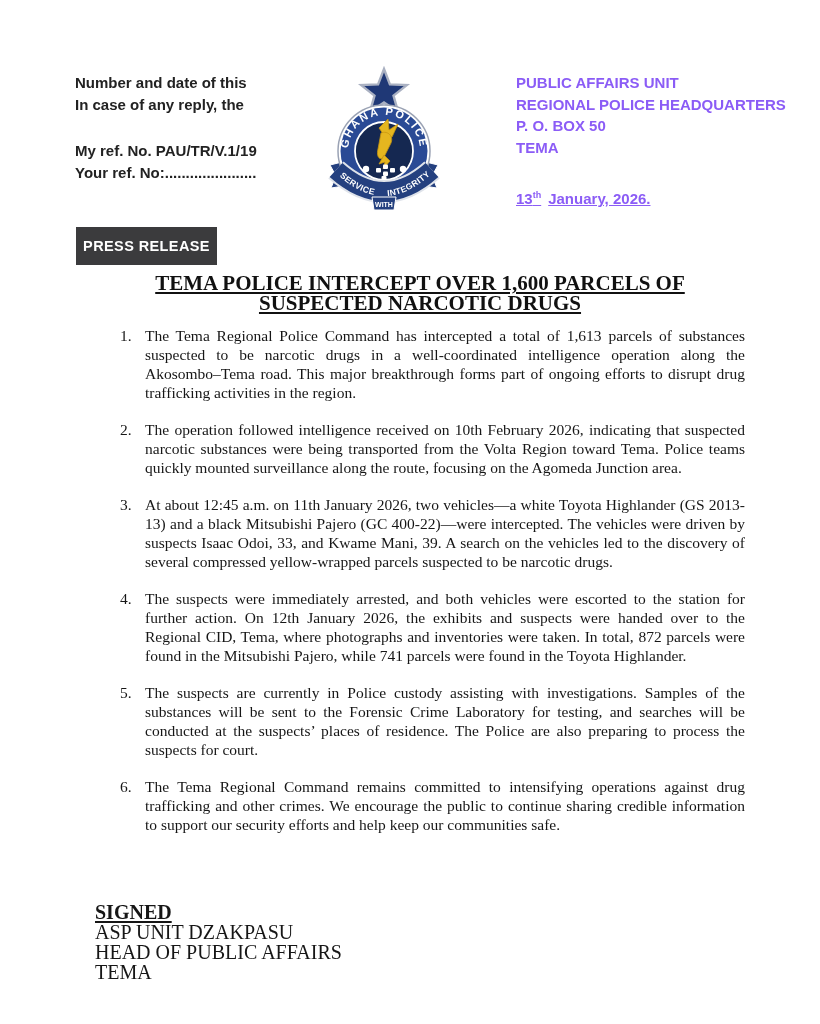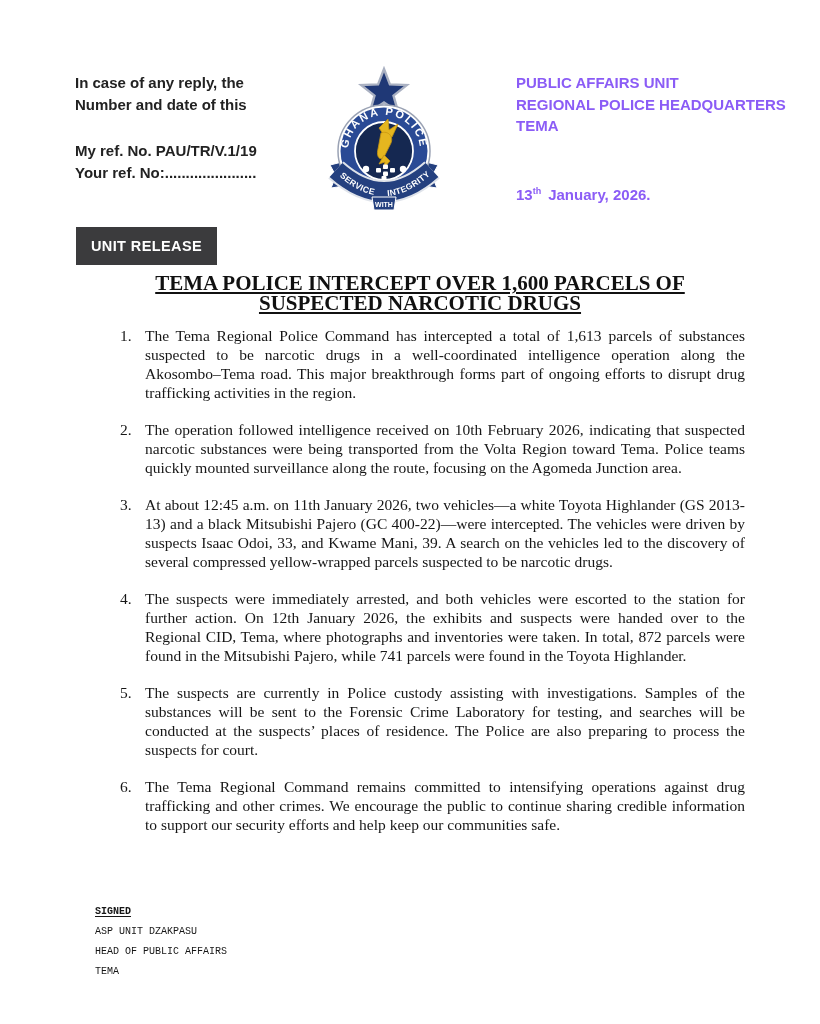--- a/index.html
+++ b/index.html
@@ -18,21 +18,21 @@
     font-family: "Liberation Sans", sans-serif;
     font-size: 15px; font-weight: 600; line-height: 21.5px; color: #222;
   }
   .hleft .underline span { text-decoration: underline; text-underline-offset: 3px; }
   .hleft .refs { margin-top: 25px; }
   .hright {
     position: absolute; left: 516px; top: 72px;
     font-family: "Liberation Sans", sans-serif;
     font-size: 15px; font-weight: 600; line-height: 21.5px; color: #8b5cf6;
   }
-  .hright .date-line { margin-top: 44px; }
+  .hright .date-line { margin-top: 27px; text-decoration: underline; }
   .hright sup { font-size: 9px; vertical-align: super; }
   .hright .date-rest { margin-left: 7px; }
   .logo-wrap { position: absolute; left: 328px; top: 66px; width: 112px; height: 148px; }
   
   .press {
     position: absolute; left: 76px; top: 227px; width: 141px; height: 38px;
     background: #3b3b3d;
     display: flex; align-items: center; justify-content: center;
     font-family: "Liberation Sans", sans-serif;
     font-size: 14.5px; font-weight: bold; color: #ffffff; letter-spacing: 0.4px;
@@ -53,36 +53,36 @@
     position: absolute; left: 120px; top: 326px; width: 625px;
     font-family: "Liberation Serif", serif;
     font-size: 15.5px; line-height: 19px; color: #161616;
   }
   .pitem { display: flex; margin-bottom: 18px; }
   .pnum { flex: 0 0 25px; }
   .ptext { flex: 1; text-align: justify; }
   
   .sig {
     position: absolute; left: 95px; top: 902px;
-    font-family: Liberation Mono, monospace;
-    font-size: 10px; line-height: 20px; color: #161616;
+    font-family: Liberation Serif, serif;
+    font-size: 20px; line-height: 20px; color: #161616;
   }
   .sig .signed { font-weight: bold; }
   .sig .signed span { text-decoration: underline; text-underline-offset: 2px; }
   
   .crest-ring-text { font-family: "Liberation Sans", sans-serif; }
 </style>
 </head>
 <body>
 
 <div class="page">
 
   <div class="hleft">
+    <div>Number and date of this</div>
     <div>In case of any reply, the</div>
-    <div>Number and date of this</div>
     <div class="refs">
       <div>My ref. No. PAU/TR/V.1/19</div>
       <div>Your ref. No:......................</div>
     </div>
   </div>
 
   <div class="logo-wrap">
     <svg width="112" height="148" viewBox="0 0 112 148">
 
       <path d="M56,3 L61.9,18.4 L78.8,19.1 L65.5,29.6 L70.1,45.9 L56,36.5 L41.9,45.9 L46.5,29.6 L33.2,19.1 L50.1,18.4 Z" fill="#1f3876" stroke="#aab1c2" stroke-width="2.4" stroke-linejoin="miter"></path>
@@ -126,28 +126,29 @@
       </text>
 
       <path d="M44,131 L68,131 L66,144 L46,144 Z" fill="#24407f" stroke="#ffffff" stroke-width="1"></path>
       <text class="crest-ring-text" x="56" y="141" font-size="7" font-weight="bold" fill="#ffffff" text-anchor="middle">WITH</text>
     </svg>
   </div>
 
   <div class="hright">
     <div>PUBLIC AFFAIRS UNIT</div>
     <div>REGIONAL POLICE HEADQUARTERS</div>
+    <div>P. O. BOX 50</div>
     <div>TEMA</div>
     <div class="date-line">
       <span>13</span><sup>th</sup><span class="date-rest">January, 2026.</span>
     </div>
   </div>
 
   <div class="press">
-    <span>UNIT RELEASE</span>
+    <span>PRESS RELEASE</span>
   </div>
 
   <div class="title">
     <div class="tline"><span>TEMA POLICE INTERCEPT OVER 1,600 PARCELS OF</span></div>
     <div class="tline"><span>SUSPECTED NARCOTIC DRUGS</span></div>
   </div>
 
   <div class="plist">
     <div class="pitem">
       <span class="pnum">1.</span>

